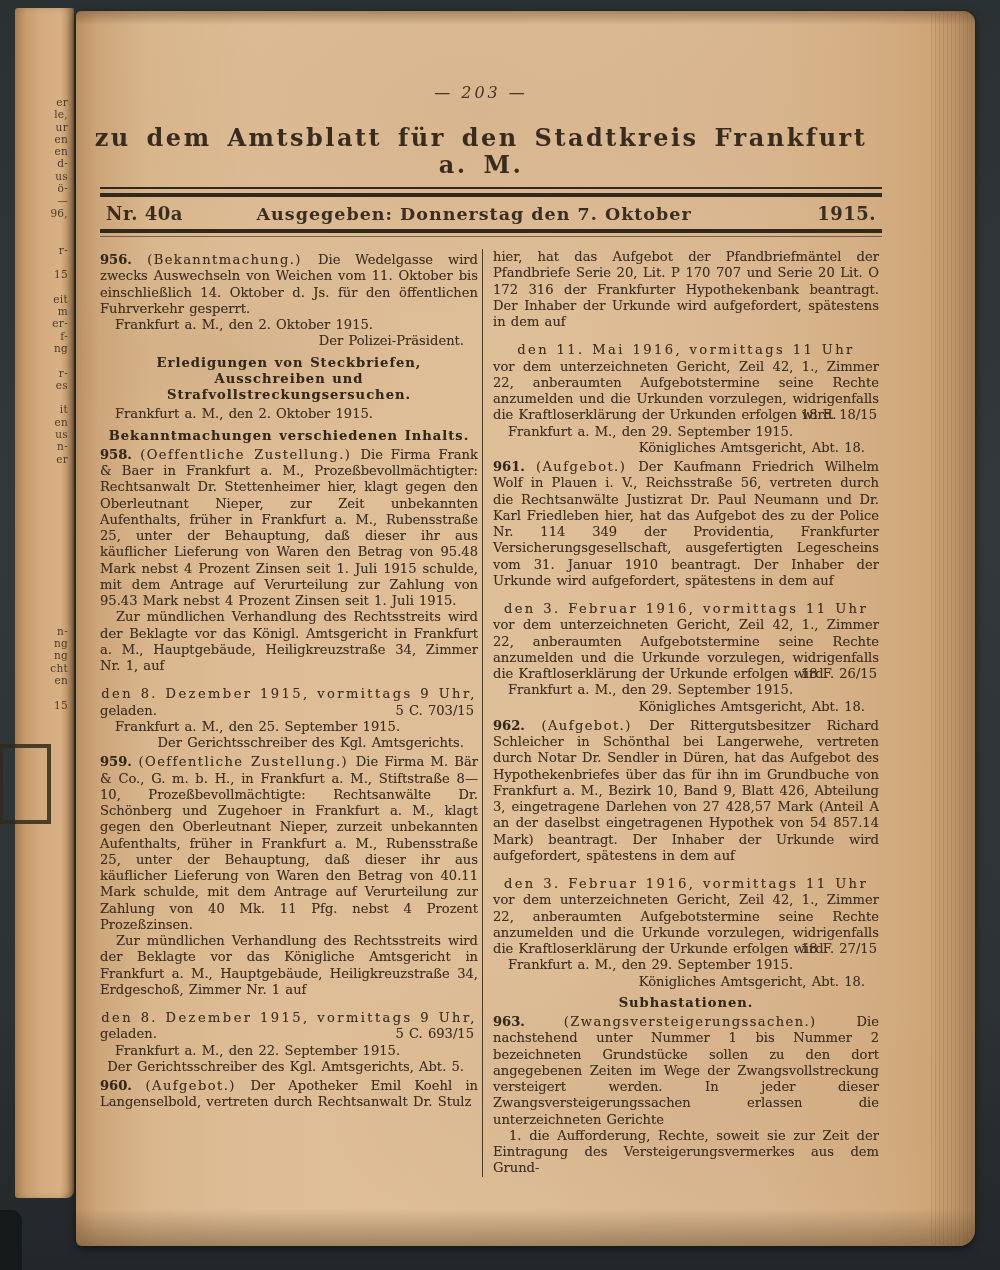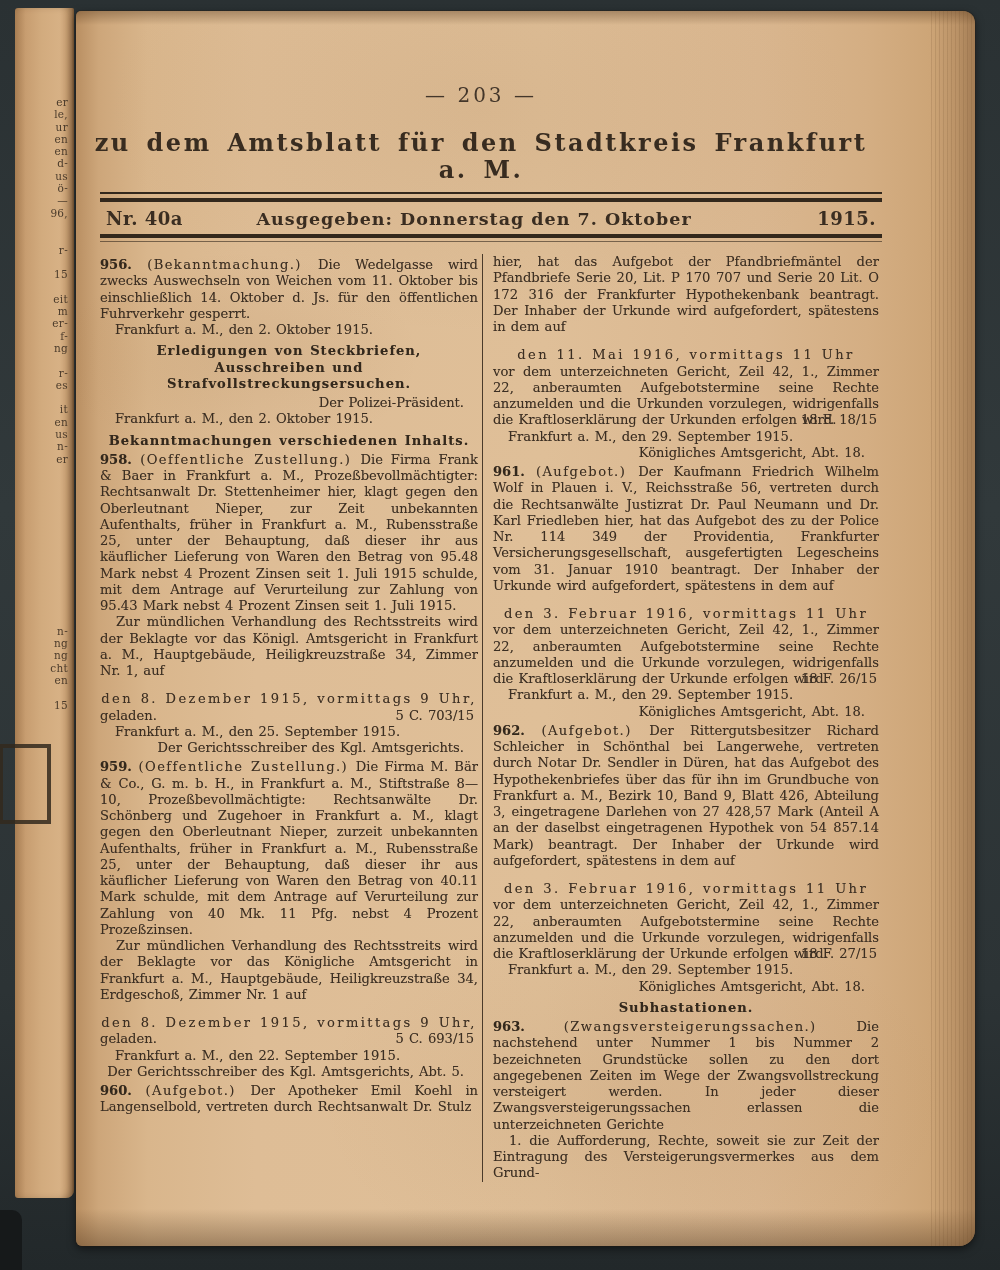--- a/index.html
+++ b/index.html
@@ -41,21 +41,21 @@
   }
   .edge-texture{ 
     position:absolute;right:0;top:0;width:44px;height:100%;border-radius:0 12px 16px 0;
     background:
       linear-gradient(90deg,rgba(120,85,50,0) 0,rgba(120,85,50,.18) 60%,rgba(90,60,30,.35) 100%),
       repeating-linear-gradient(90deg,rgba(110,78,45,.22) 0 1px,rgba(0,0,0,0) 1px 4px);
     opacity:.8;
   }
   .content{position:absolute;left:24px;top:0;width:782px;color:#3a2d21;}
   .hdr{text-align:center;padding-top:72px;transform:translateX(-10px);}
-  .pagenum{font-size:20px;letter-spacing:3px;color:#43362a;}
+  .pagenum{font-size:16px;letter-spacing:3px;color:#43362a;font-style:italic;}
   .title{
     font-size:51px;line-height:56px;font-weight:bold;margin-top:11px;color:#362a1e;
     letter-spacing:1px;text-shadow:0 0 1px rgba(54,42,30,.5);
   }
   .subtitle{
     font-size:24px;line-height:27px;font-weight:bold;margin-top:22px;color:#382c20;
     letter-spacing:2.5px;word-spacing:5px;
   }
   .rule-a{margin-top:9px;height:4px;border-top:2px solid #33281c;border-bottom:4px solid #33281c;}
   .masthead{display:flex;align-items:baseline;justify-content:space-between;padding:6px 6px 5px 6px;}
@@ -156,22 +156,22 @@
     <div class="masthead">
       <span class="mh-issue">Nr. 40a</span>
       <span class="mh-date">Ausgegeben: Donnerstag den 7. Oktober</span>
       <span class="mh-year">1915.</span>
     </div>
     <div class="rule-b"></div>
     <div class="cols">
       <div class="col left">
           <p class="blk item"><b class="num">956.  </b><span class="label">(Bekanntmachung.)  </span>Die Wedelgasse wird zwecks Auswechseln von Weichen vom 11. Oktober bis einschließlich 14. Oktober d. Js. für den öffentlichen Fuhrverkehr gesperrt.</p>
           <p class="blk dateline">Frankfurt a. M., den 2. Oktober 1915.</p>
+          <p class="blk signature">Der Polizei-Präsident.</p>
           <p class="blk heading">Erledigungen von Steckbriefen, Ausschreiben und Strafvollstreckungsersuchen.</p>
-          <p class="blk signature">Der Polizei-Präsident.</p>
           <p class="blk dateline">Frankfurt a. M., den 2. Oktober 1915.</p>
           <p class="blk heading">Bekanntmachungen verschiedenen Inhalts.</p>
           <p class="blk item"><b class="num">958.  </b><span class="label">(Oeffentliche Zustellung.)  </span>Die Firma Frank &amp; Baer in Frankfurt a. M., Prozeßbevollmächtigter: Rechtsanwalt Dr. Stettenheimer hier, klagt gegen den Oberleutnant Nieper, zur Zeit unbekannten Aufenthalts, früher in Frankfurt a. M., Rubensstraße 25, unter der Behauptung, daß dieser ihr aus käuflicher Lieferung von Waren den Betrag von 95.48 Mark nebst 4 Prozent Zinsen seit 1. Juli 1915 schulde, mit dem Antrage auf Verurteilung zur Zahlung von 95.43 Mark nebst 4 Prozent Zinsen seit 1. Juli 1915.</p>
           <p class="blk para">Zur mündlichen Verhandlung des Rechtsstreits wird der Beklagte vor das Königl. Amtsgericht in Frankfurt a. M., Hauptgebäude, Heiligkreuzstraße 34, Zimmer Nr. 1, auf</p>
           <p class="blk termline">den 8. Dezember 1915, vormittags 9 Uhr,</p>
           <p class="blk refline">
             <span>geladen.</span>
             <span class="refr">5 C. 703/15</span>
           </p>
           <p class="blk dateline">Frankfurt a. M., den 25. September 1915.</p>

